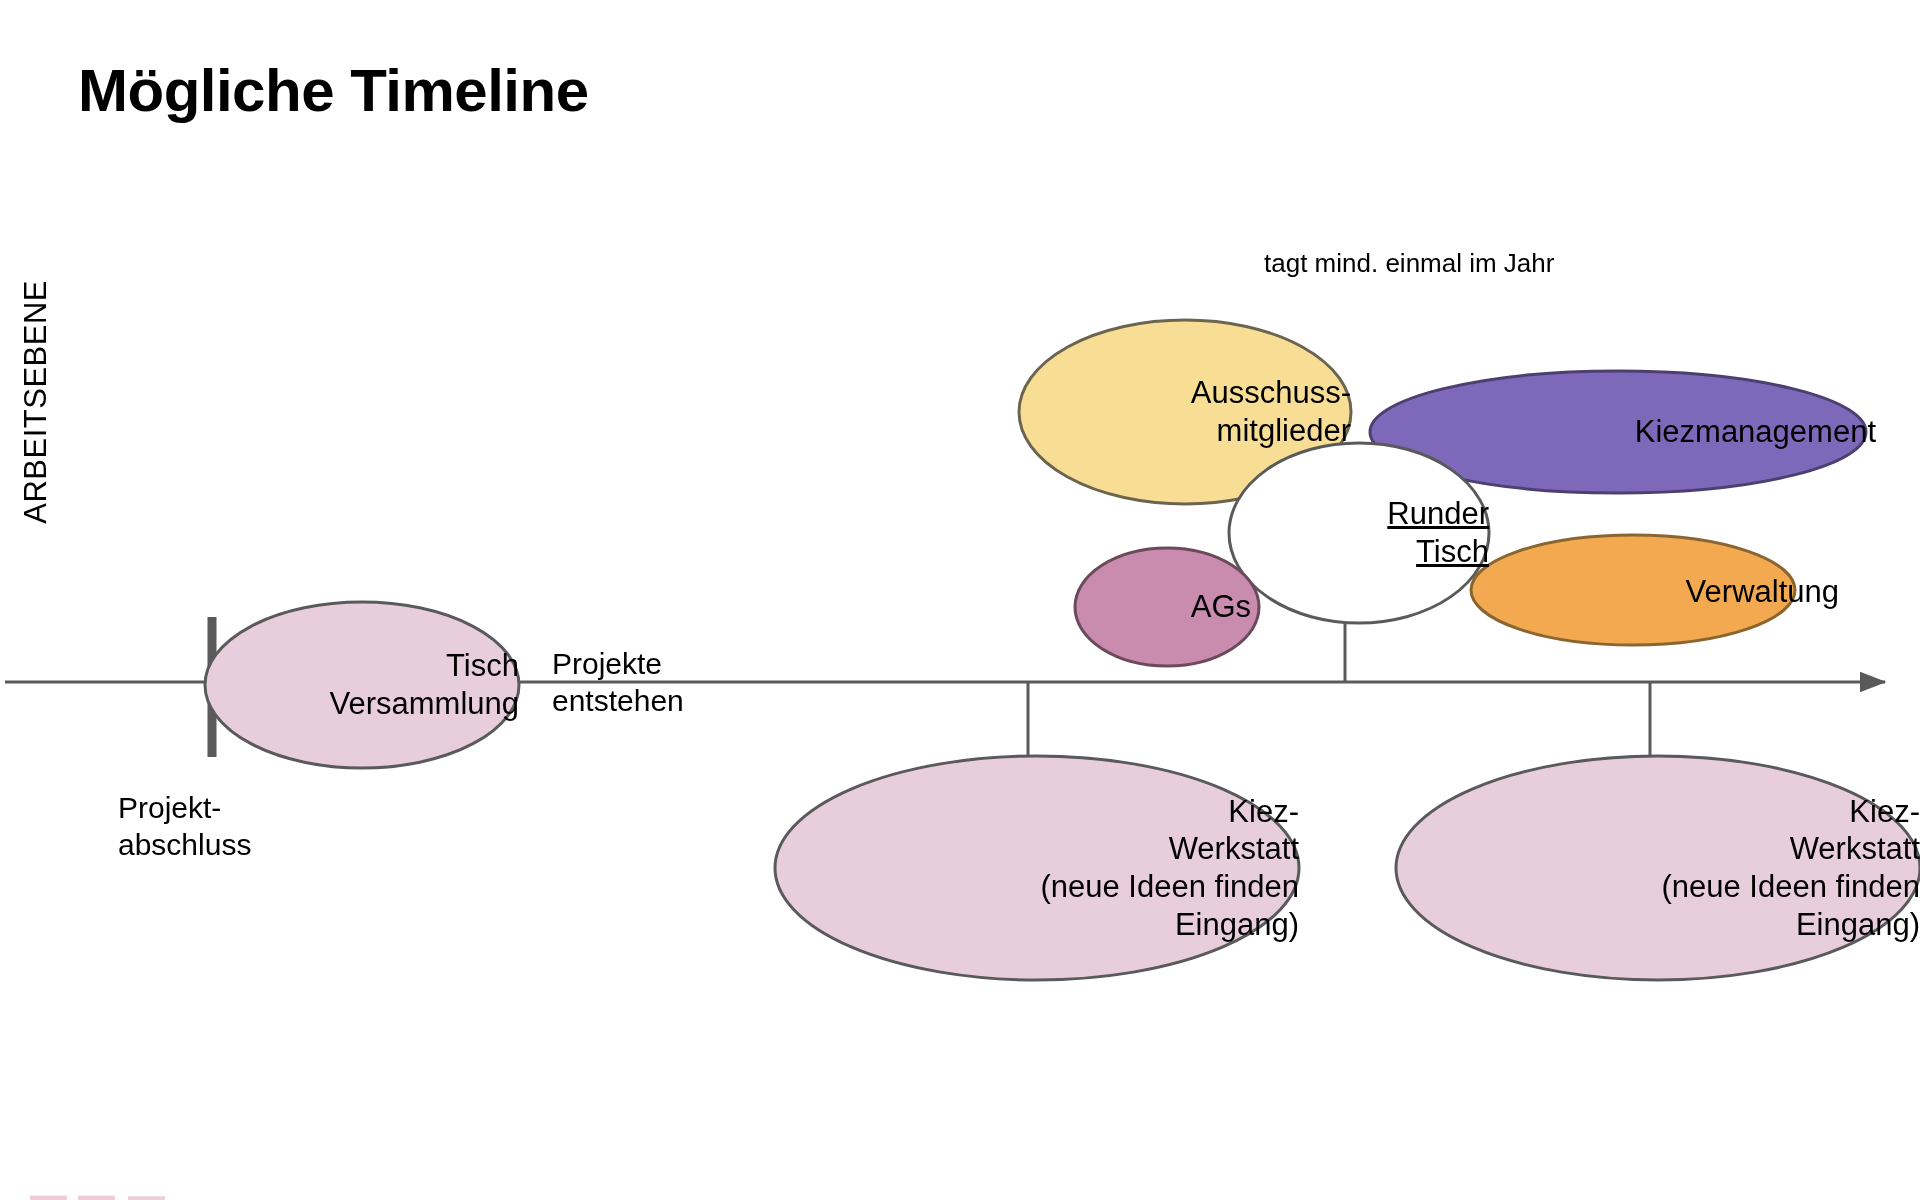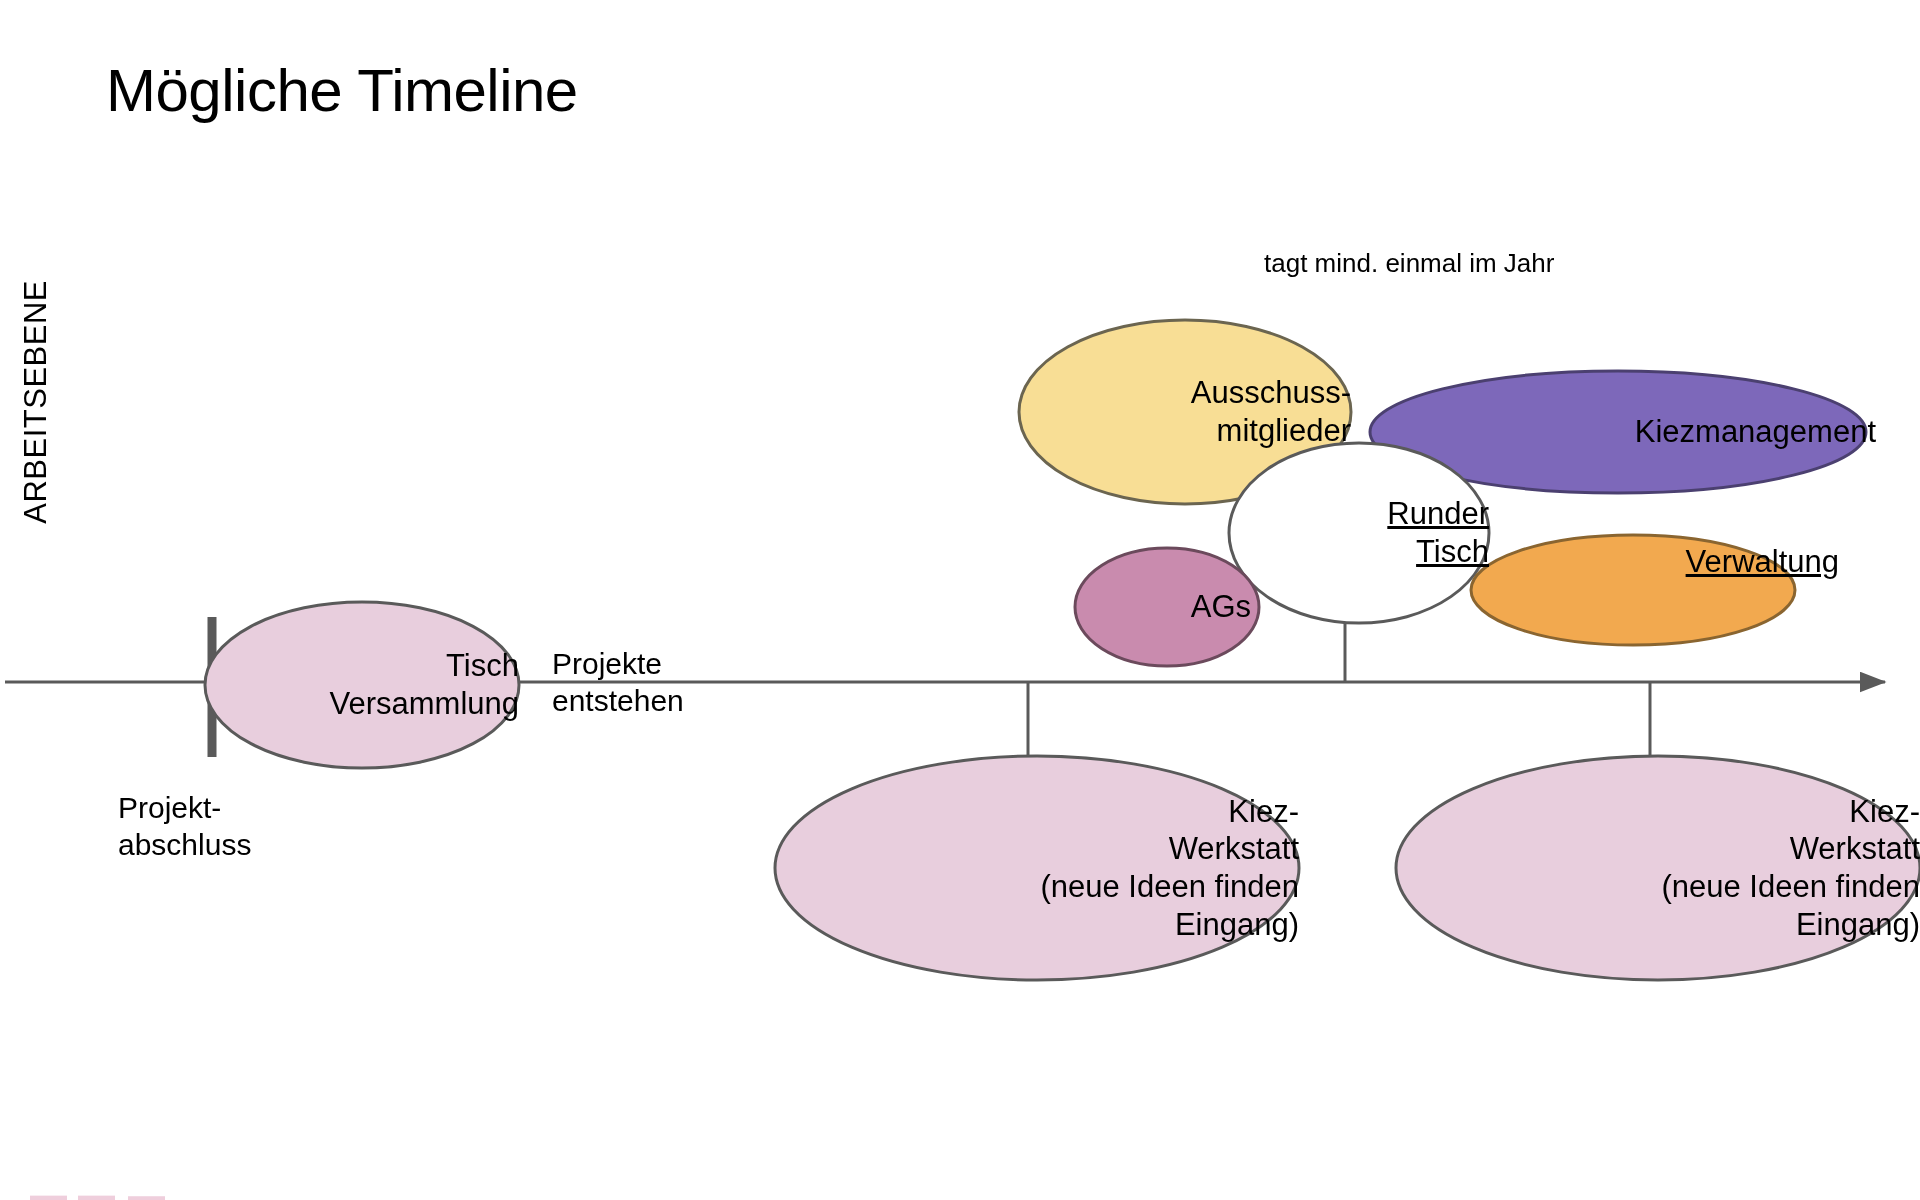--- a/index.html
+++ b/index.html
@@ -19,25 +19,24 @@
     width: 1920px;
     height: 1200px;
     background: #ffffff;
   }
   
   #page-title {
     position: absolute;
     left: 78px;
     top: 58px;
     font-size: 60px;
-    font-weight: normal;
+    font-weight: bold;
     letter-spacing: -0.5px;
     line-height: 1.1;
     white-space: nowrap;
-    margin-left: 28px;
   }
   
   #art {
     position: absolute;
     left: 0;
     top: 0;
     width: 1920px;
     height: 1200px;
   }
   
@@ -141,21 +140,21 @@
 
   <div id="node-labels">
       <div class="eltext" style="left: 205px; width: 314px; top: 647px;">Tisch
 Versammlung</div>
       <div class="eltext" style="left: 1019px; width: 332px; top: 374px;">Ausschuss-
 mitglieder</div>
       <div class="eltext" style="left: 1370px; width: 506px; top: 413px;">Kiezmanagement</div>
       <div class="eltext" style="left: 1229px; width: 260px; top: 495px; text-decoration: underline;">Runder
 Tisch</div>
       <div class="eltext" style="left: 1075px; width: 176px; top: 588px;">AGs</div>
-      <div class="eltext" style="left: 1471px; width: 368px; top: 543px; text-decoration: underline;">Verwaltung</div>
+      <div class="eltext" style="left: 1471px; width: 368px; top: 573px;">Verwaltung</div>
       <div class="eltext" style="left: 775px; width: 524px; top: 792.5px;">Kiez-
 Werkstatt
 (neue Ideen finden
 Eingang)</div>
       <div class="eltext" style="left: 1396px; width: 524px; top: 792.5px;">Kiez-
 Werkstatt
 (neue Ideen finden
 Eingang)</div>
     </div>
 

